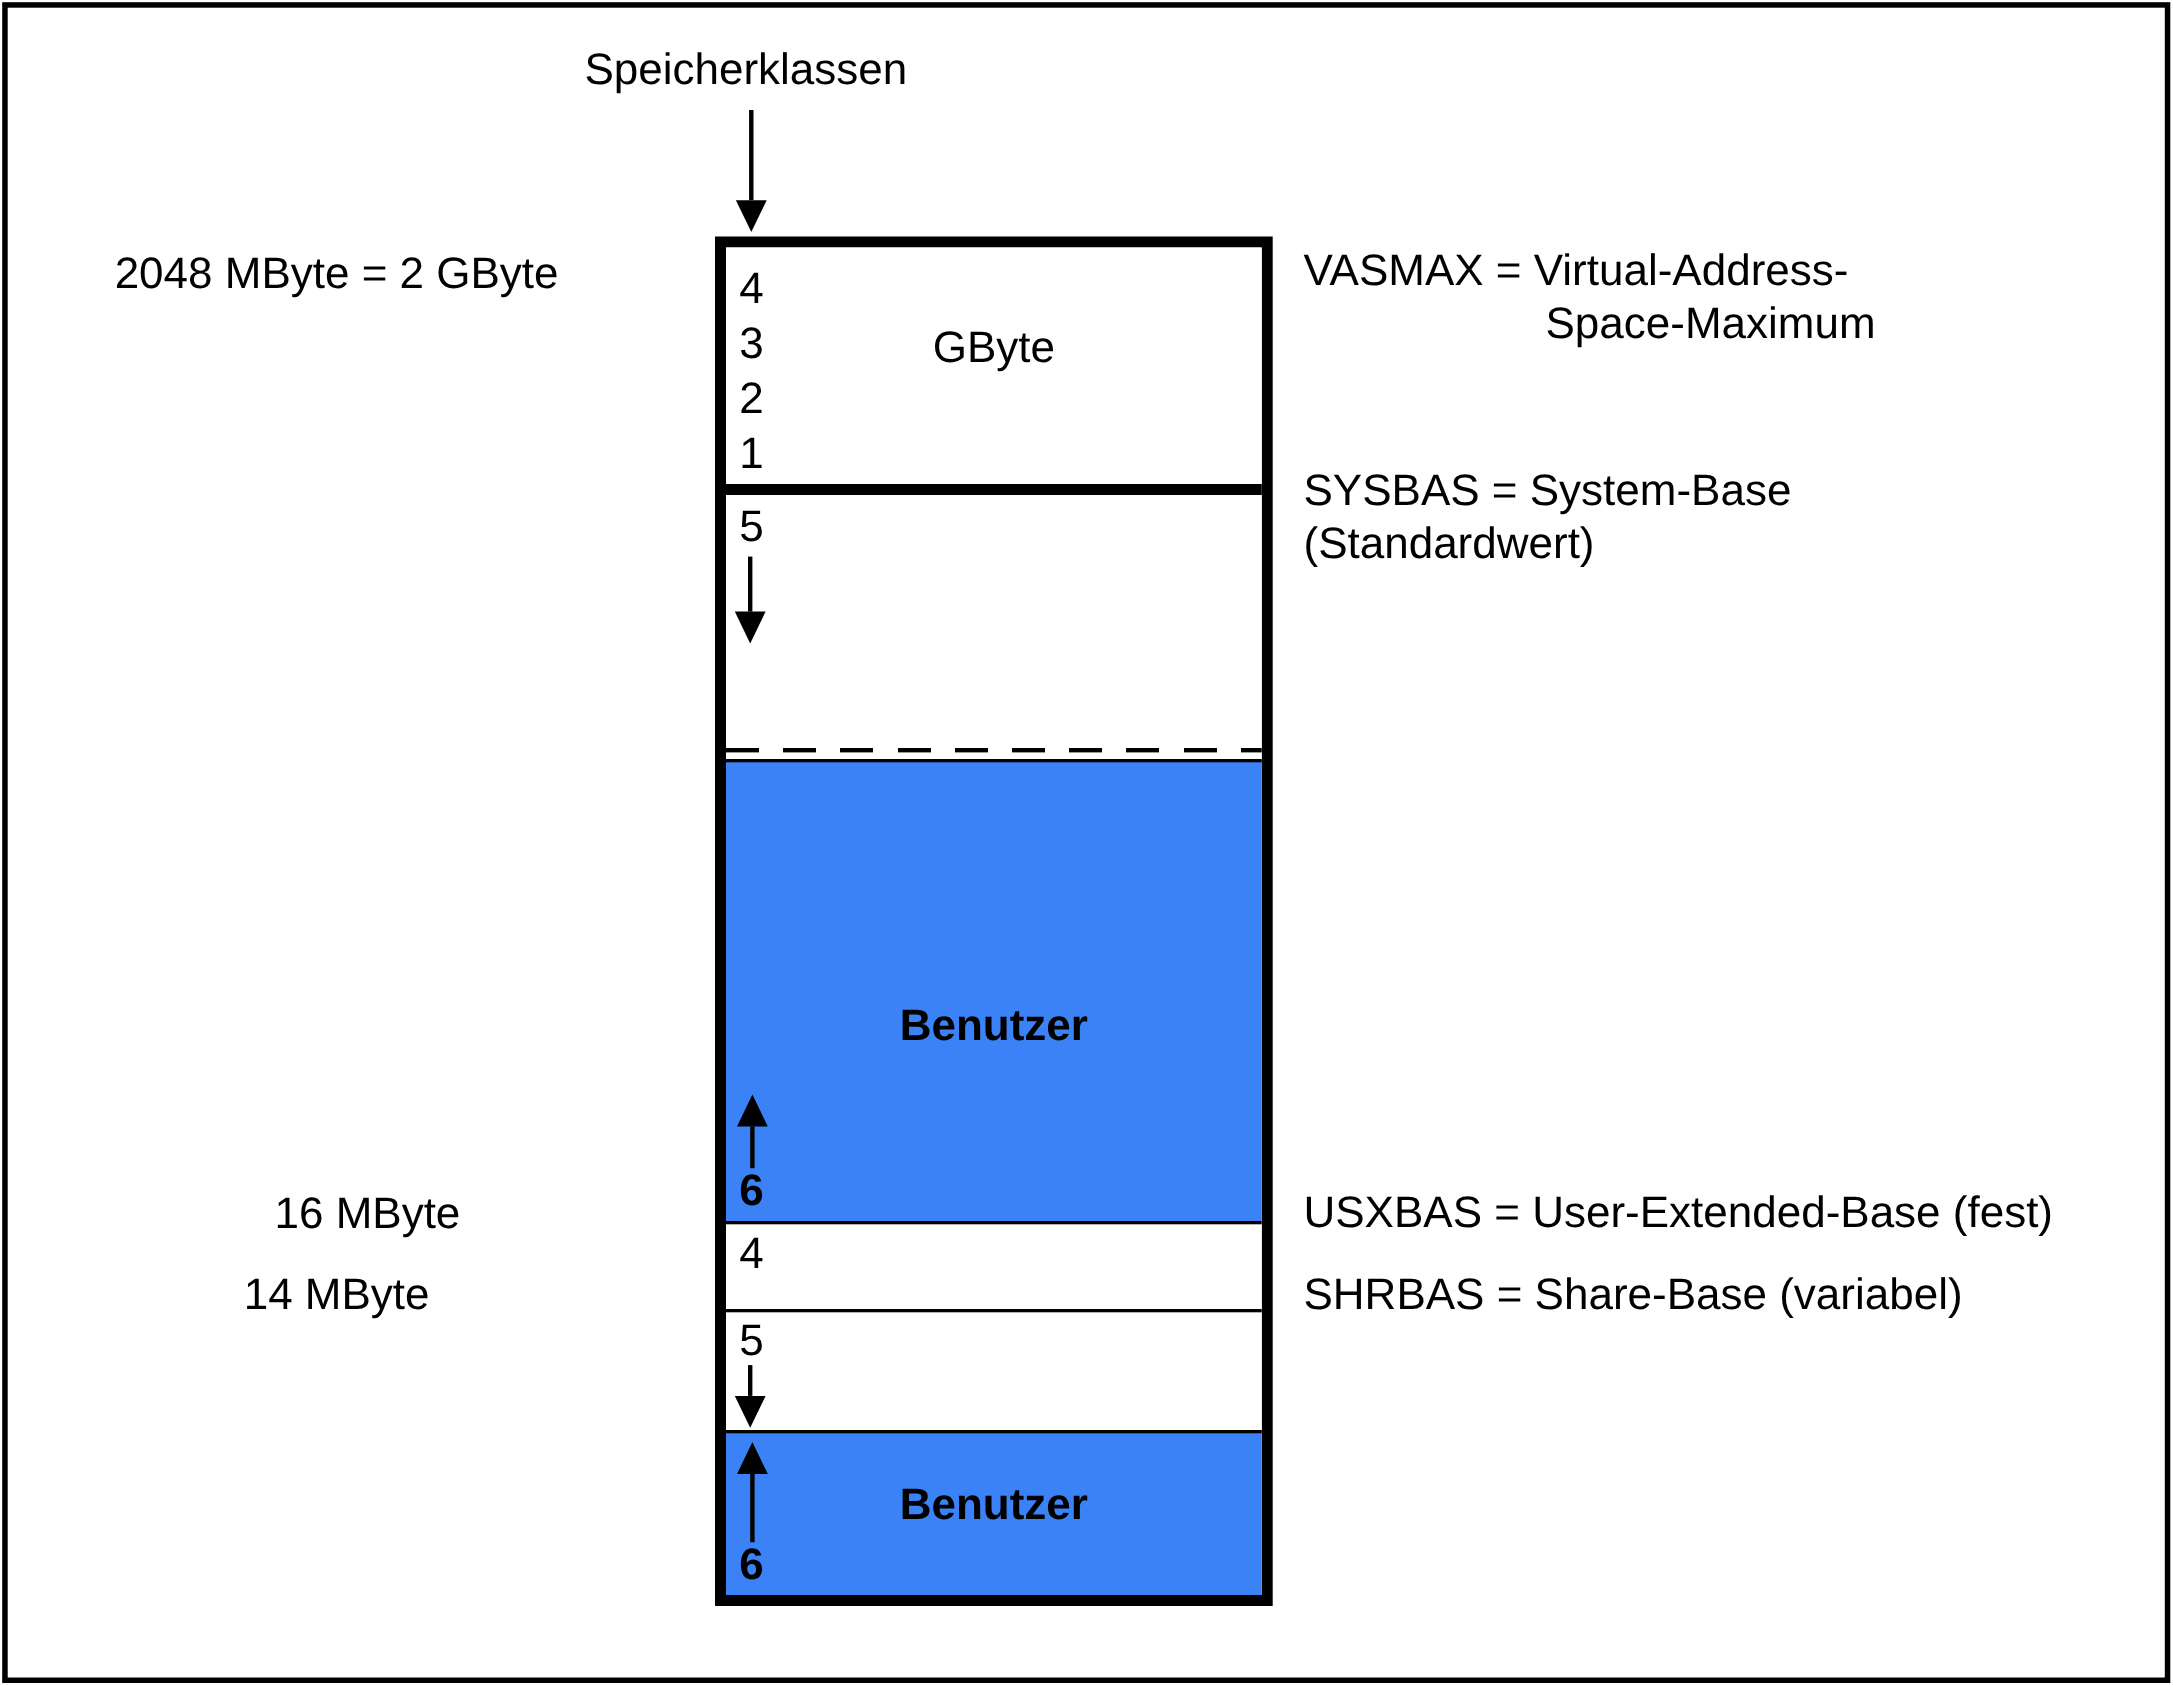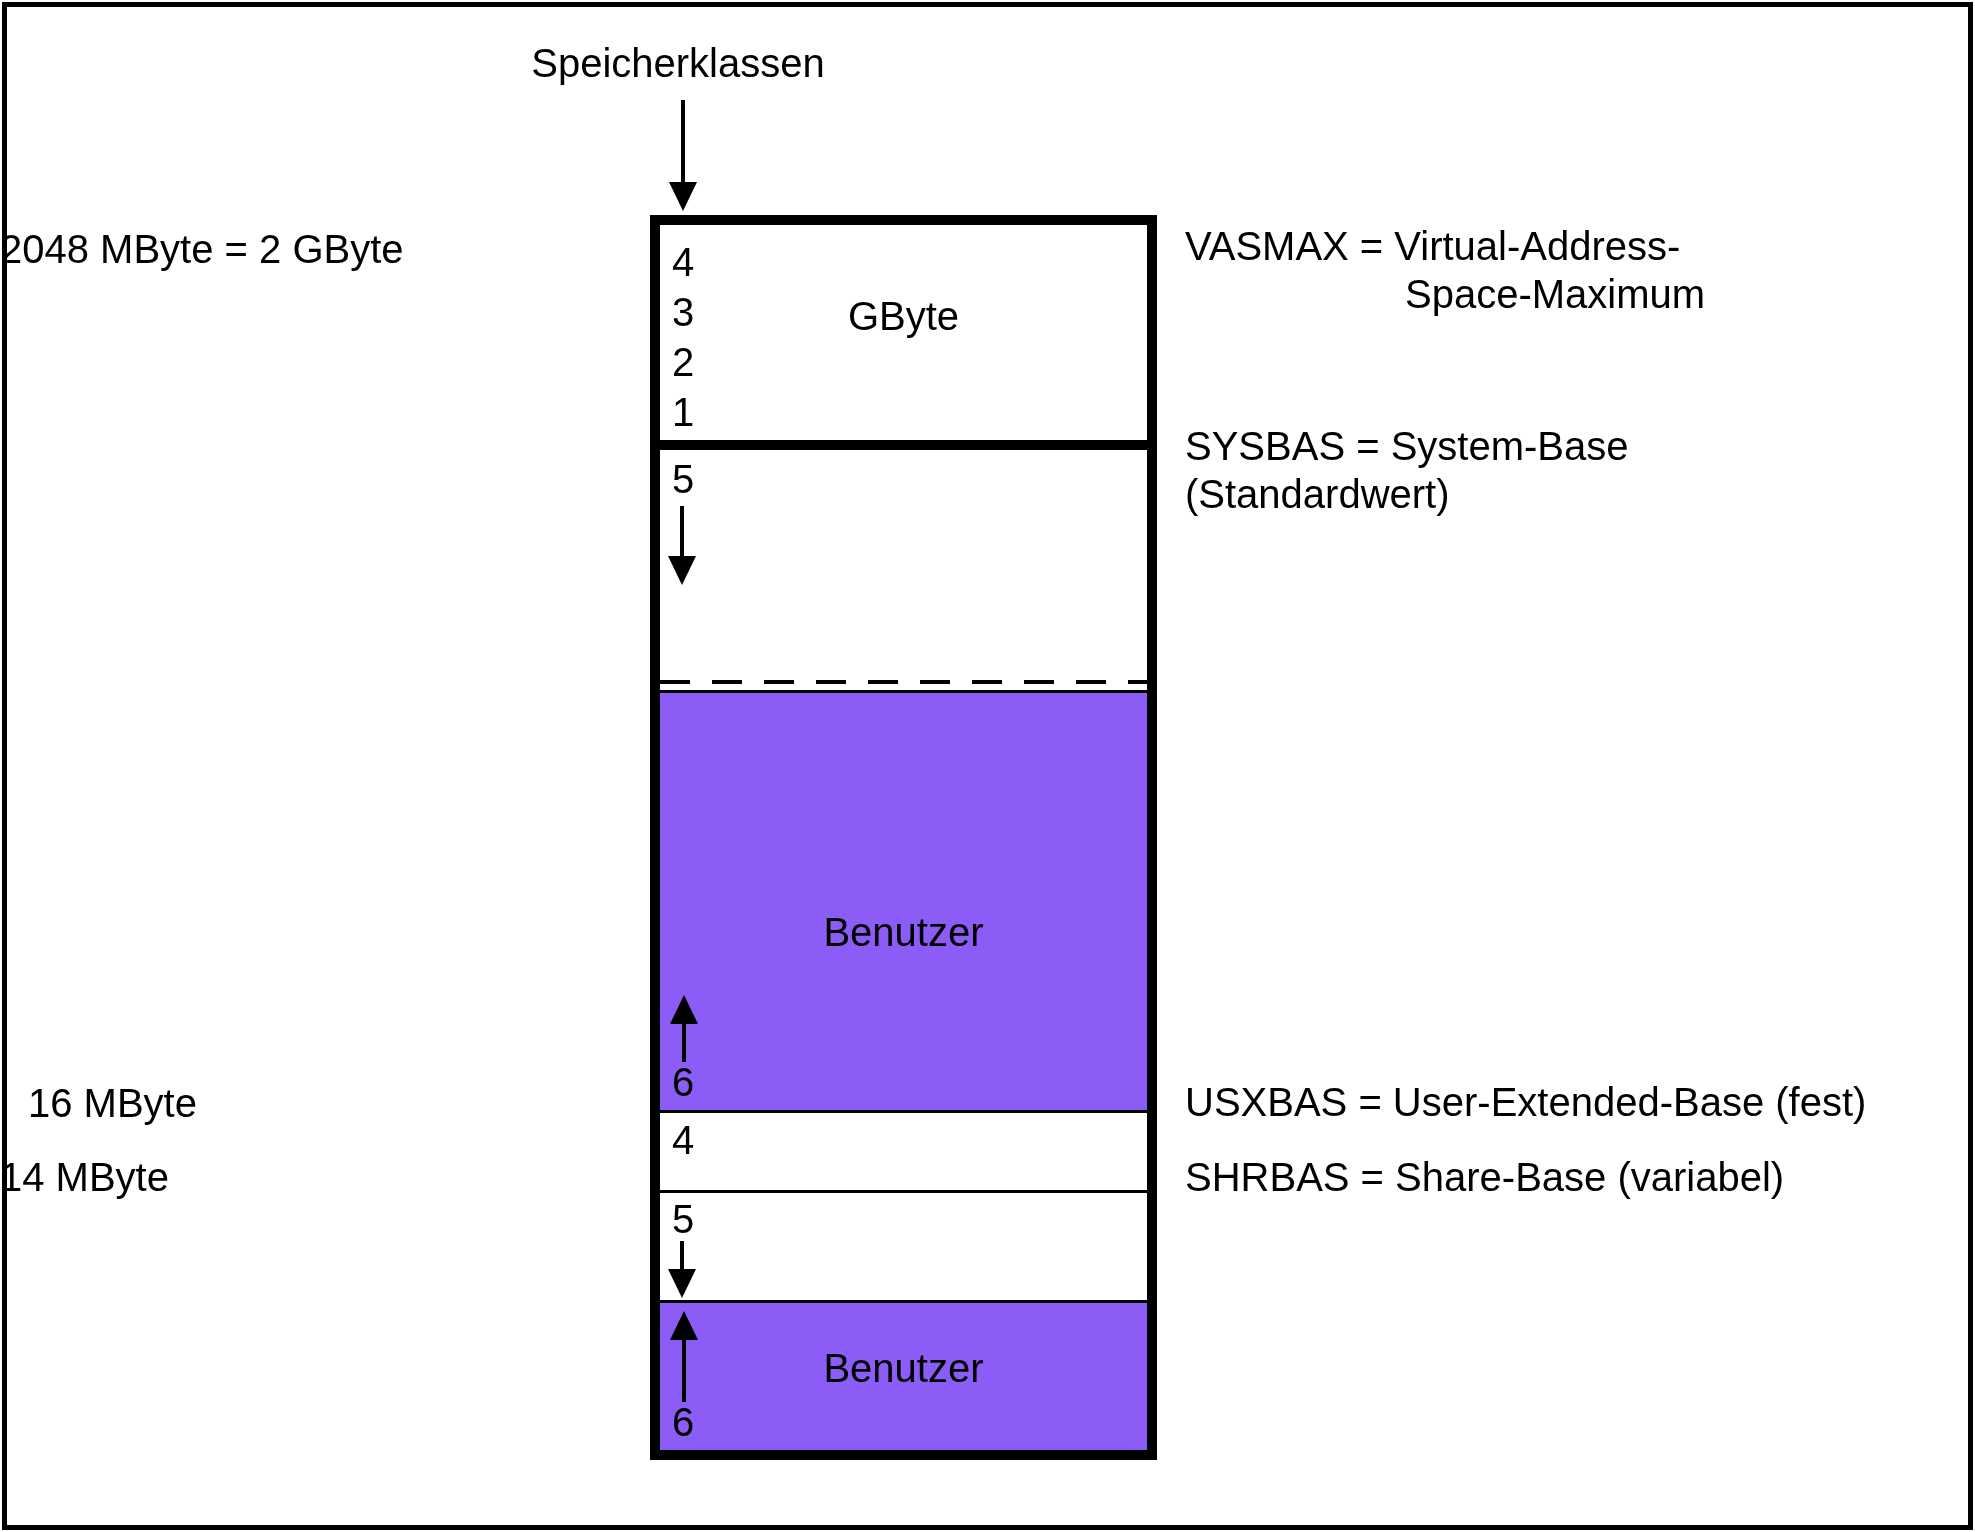--- a/index.html
+++ b/index.html
@@ -25,40 +25,40 @@
   .head-down{width:0;height:0;border-left:14px solid transparent;border-right:14px solid transparent;border-top:29px solid #000;}
   .head-up{width:0;height:0;border-left:14px solid transparent;border-right:14px solid transparent;border-bottom:29px solid #000;}
   .title-arrow{position:absolute;left:669px;top:100px;}
   
   .membox{
     position:absolute;left:650px;top:215px;width:507px;height:1245px;
     border:10px solid #000;box-sizing:border-box;
     display:flex;flex-direction:column;background:#fff;
   }
   .sec{position:relative;box-sizing:border-box;background:#fff;}
-  .sec.gray{background:#8b5cf6;}
+  .sec.gray{background:#3b82f6;font-weight:bold;}
   .thick-divider{height:10px;background:#000;flex:none;}
   .thin-top{border-top:3px solid #000;}
   .sec-label{position:absolute;left:0;width:100%;text-align:center;line-height:46px;}
   .class-col{position:absolute;left:12px;top:12px;line-height:50px;display:flex;flex-direction:column;}
   .class-num{position:absolute;left:12px;line-height:42px;}
   .sec-system{height:215px;}
   .sec-five-upper{height:240px;}
   .sec-benutzer-upper{height:420px;}
   .sec-shared{height:80px;}
   .sec-five-lower{height:110px;}
   .sec-benutzer-lower{flex:1;}
   .dashed-line{
     position:absolute;left:0;right:0;bottom:6px;height:4px;
     background:repeating-linear-gradient(90deg,#000 0px,#000 30px,transparent 30px,transparent 52px);
   }
   .arrow-six{position:absolute;left:10px;display:flex;flex-direction:column;align-items:flex-start;}
   .arrow-six .num{line-height:40px;margin-left:2px;}
   
-  .llabel{position:absolute;left:0;width:612px;text-align:left;line-height:46px;}
+  .llabel{position:absolute;left:0;width:612px;text-align:center;line-height:46px;}
   .rlabel{position:absolute;left:1185px;line-height:48px;white-space:nowrap;}
   .rlabel .line2{padding-left:0;}
   .rlabel .line2.indent{padding-left:220px;}
   .l-2048{top:226px;}
   .l-1808{top:424px;}
   .l-16{top:1080px;padding-left:28px;}
   .l-14{top:1154px;}
   .r-vasmax{top:222px;}
   .r-sysbas{top:422px;}
   .r-usxbas{top:1078px;}

